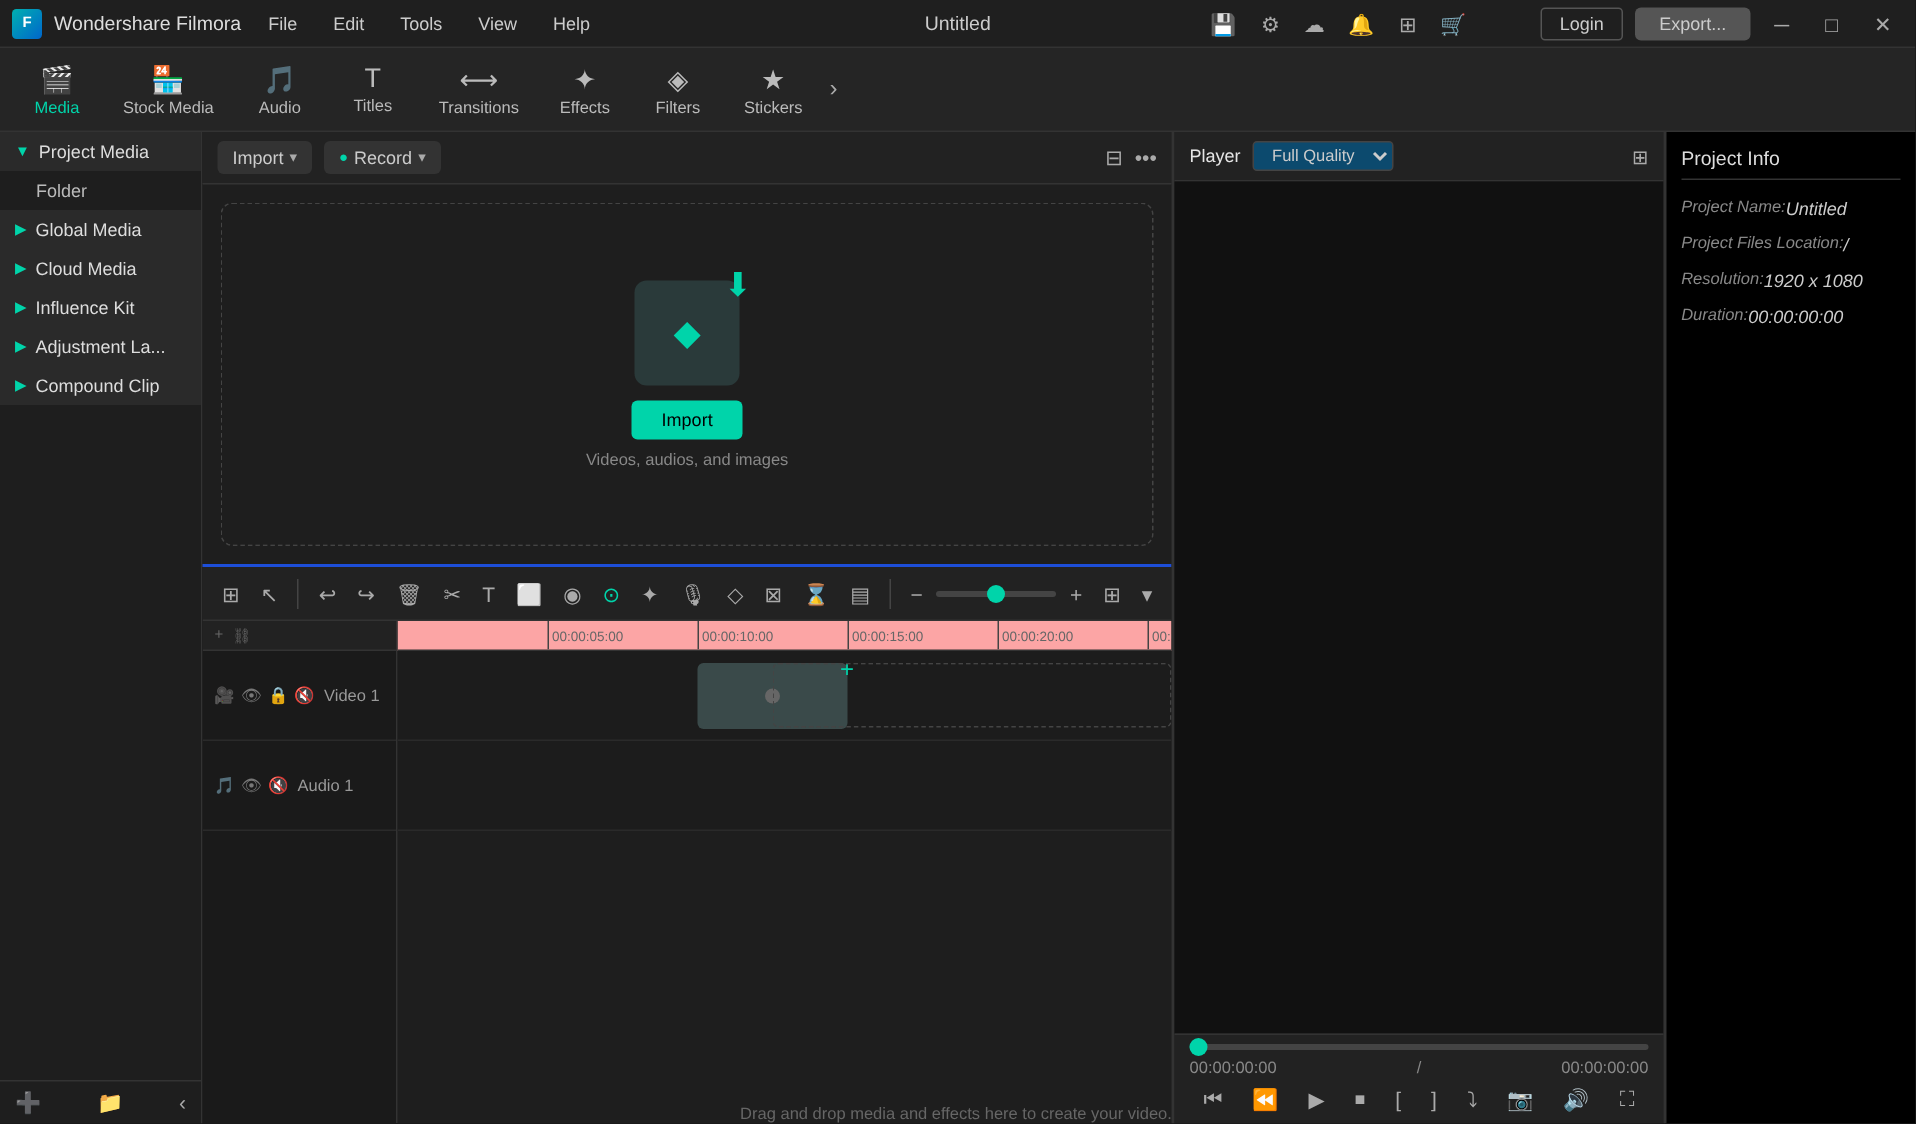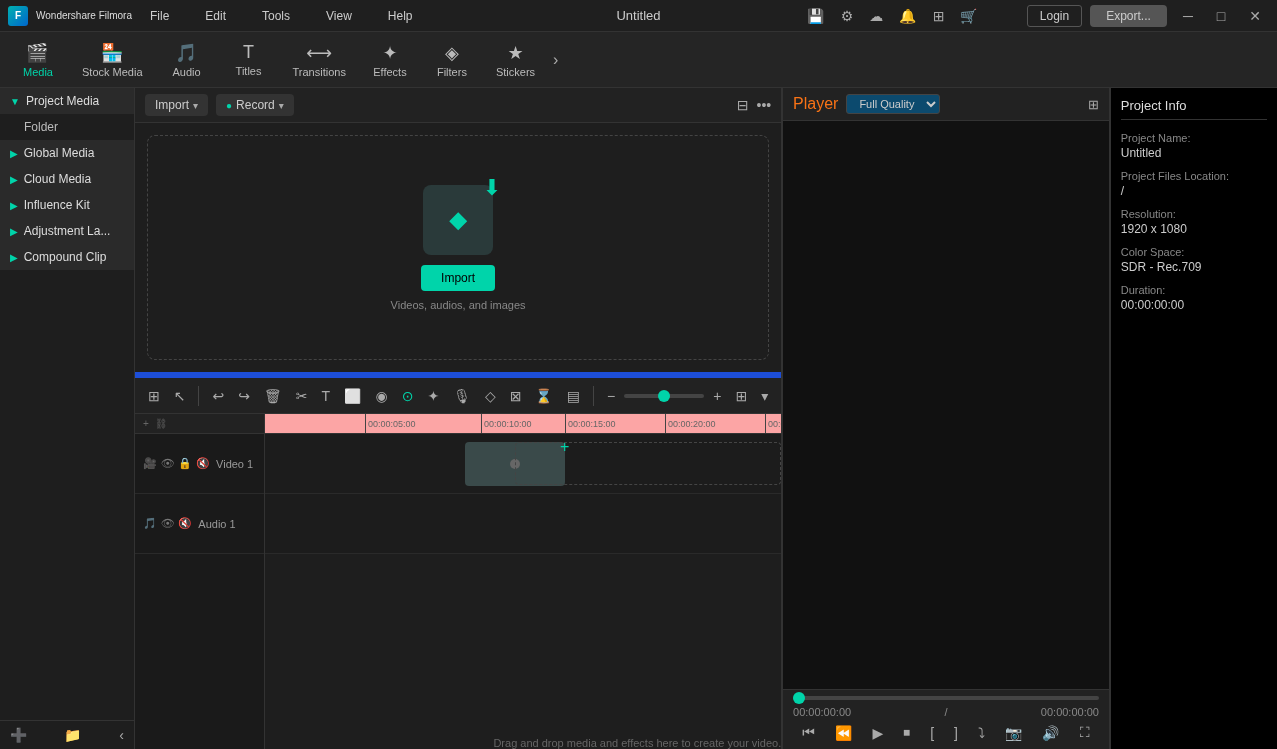--- a/index.html
+++ b/index.html
@@ -2,22 +2,22 @@
 <html><head>
   <meta charset="utf-8">
   <style>
     * { box-sizing: border-box; margin: 0; padding: 0; }
     body { background: #1a1a1a; color: #ccc; font-family: 'Segoe UI', Arial, sans-serif; font-size: 12px; overflow: hidden; width: 1277px; height: 749px; }
 
     
     #titlebar { display: flex; align-items: center; justify-content: space-between; background: #1f1f1f; height: 32px; padding: 0 8px; border-bottom: 1px solid #333; }
     #titlebar-left { display: flex; align-items: center; gap: 8px; }
     #app-logo { width: 20px; height: 20px; background: linear-gradient(135deg, #00b0b0, #0066cc); border-radius: 3px; display: flex; align-items: center; justify-content: center; color: white; font-size: 10px; font-weight: bold; }
-    #app-name { color: #ddd; font-size: 10px; font-weight: 500; }
-    #titlebar-menu { display: flex; gap: 16px; }
+    #app-name { color: #ddd; font-size: 13px; font-weight: 500; }
+    #titlebar-menu { display: flex; gap: 4px; }
     .menu-item { color: #ccc; font-size: 12px; padding: 4px 10px; cursor: pointer; border-radius: 3px; }
     #titlebar-center { position: absolute; left: 50%; transform: translateX(-50%); color: #ccc; font-size: 13px; }
     #titlebar-right { display: flex; align-items: center; gap: 8px; }
     .titlebar-icon { color: #aaa; font-size: 14px; cursor: pointer; padding: 2px 4px; }
     #login-btn { background: transparent; border: 1px solid #555; color: #ccc; padding: 3px 12px; border-radius: 3px; cursor: pointer; font-size: 12px; margin-left: 37px; }
     #export-btn { background: #555; border: none; color: #ccc; padding: 4px 16px; border-radius: 4px; cursor: pointer; font-size: 12px; text-align: center; }
     .win-btn { color: #aaa; font-size: 14px; cursor: pointer; padding: 2px 8px; }
 
     
     #toolbar { display: flex; align-items: center; background: #252525; height: 56px; border-bottom: 1px solid #333; padding: 0 8px; gap: 2px; position: relative; }
@@ -34,52 +34,52 @@
     .sidebar-header { display: flex; align-items: center; padding: 6px 10px; cursor: pointer; color: #ddd; font-size: 12px; font-weight: 500; background: #2a2a2a; }
     .sidebar-header .arrow { margin-right: 6px; font-size: 10px; color: #00d4aa; }
     .sidebar-item { padding: 6px 16px 6px 24px; cursor: pointer; color: #bbb; font-size: 12px; }
     .sidebar-footer { display: flex; align-items: center; justify-content: space-between; padding: 6px 10px; border-top: 1px solid #333; margin-top: auto; }
     .sidebar-footer-icon { color: #aaa; font-size: 14px; cursor: pointer; }
 
     
     #content { flex: 1; display: flex; flex-direction: column; background: #1e1e1e; }
 
     
-    #media-panel { height: 290px; display: flex; flex-direction: column; border-bottom: 6px solid #1d4ed8; }
+    #media-panel { height: 290px; display: flex; flex-direction: column; border-bottom: 2px solid #1d4ed8; }
     #media-toolbar { display: flex; align-items: center; padding: 6px 10px; gap: 8px; border-bottom: 1px solid #333; background: #222; }
     .media-btn { display: flex; align-items: center; gap: 4px; background: #333; border: none; color: #ccc; padding: 4px 10px; border-radius: 4px; cursor: pointer; font-size: 12px; }
     .media-btn .arrow { font-size: 10px; color: #aaa; }
     .media-toolbar-right { margin-left: auto; display: flex; align-items: center; gap: 8px; }
     .media-toolbar-icon { color: #aaa; font-size: 14px; cursor: pointer; }
     #drop-zone { flex: 1; display: flex; flex-direction: column; align-items: center; justify-content: center; border: 1.5px dashed #444; margin: 12px; border-radius: 8px; cursor: pointer; }
     .drop-icon { width: 70px; height: 70px; background: #2a3a3a; border-radius: 8px; display: flex; align-items: center; justify-content: center; margin-bottom: 10px; position: relative; }
     .drop-arrow { position: absolute; top: -10px; right: -8px; color: #00d4aa; font-size: 22px; }
     .filmora-logo { color: #00d4aa; font-size: 22px; font-weight: bold; }
     .import-zone-btn { background: #00d4aa; color: #000; border: none; padding: 6px 20px; border-radius: 4px; cursor: pointer; font-size: 12px; font-weight: 500; margin-bottom: 8px; }
     .drop-text { color: #888; font-size: 11px; }
 
     
     #player-panel { width: 400px; background: #1e1e1e; border-left: 1px solid #333; display: flex; flex-direction: column; }
     #player-toolbar { display: flex; align-items: center; padding: 6px 10px; border-bottom: 1px solid #333; background: #222; gap: 8px; }
-    #player-label { color: #f97316; font-size: 16px; text-align: center; }
+    #player-label { color: #e5e5e5; font-size: 12px; text-align: center; }
     #quality-select { background: #0c4a6e; border: 1px solid #444; color: #ccc; padding: 2px 8px; border-radius: 3px; font-size: 11px; cursor: pointer; }
     .player-toolbar-right { margin-left: auto; display: flex; align-items: center; gap: 6px; }
     #player-area { flex: 1; background: #111; display: flex; align-items: center; justify-content: center; }
     #player-controls { padding: 6px 10px; border-top: 1px solid #333; background: #222; }
     #progress-bar { width: 100%; height: 4px; background: #444; border-radius: 2px; margin-bottom: 6px; cursor: pointer; position: relative; }
     #progress-fill { width: 0%; height: 100%; background: #00d4aa; border-radius: 2px; }
     #progress-thumb { position: absolute; left: 0%; top: -4px; width: 12px; height: 12px; background: #00d4aa; border-radius: 50%; }
     #time-display { display: flex; align-items: center; justify-content: space-between; color: #888; font-size: 11px; margin-bottom: 4px; }
     #ctrl-row { display: flex; align-items: center; justify-content: center; gap: 12px; }
     .ctrl-btn { color: #aaa; font-size: 14px; cursor: pointer; padding: 2px 4px; }
 
     
     #info-panel { width: 200px; background: #000000; border-left: 1px solid #333; padding: 10px; }
     #info-title { color: #ddd; font-size: 13px; font-weight: 500; margin-bottom: 12px; padding-bottom: 6px; border-bottom: 1px solid #333; }
-    .info-row { display: flex; flex-direction: column; margin-bottom: 10px; }
+    .info-row { display: flex; flex-direction: row; margin-bottom: 10px; font-style: italic; }
     .info-label { color: #888; font-size: 11px; margin-bottom: 2px; }
     .info-value { color: #ccc; font-size: 12px; }
 
     
     #timeline-area { flex: 1; display: flex; flex-direction: column; overflow: hidden; }
     #timeline-toolbar { display: flex; align-items: center; padding: 4px 8px; background: #222; border-bottom: 1px solid #333; gap: 4px; height: 36px; }
     .tl-btn { color: #aaa; font-size: 14px; cursor: pointer; padding: 3px 5px; border-radius: 3px; }
     .tl-separator { width: 1px; height: 20px; background: #444; margin: 0 4px; }
     .tl-active { color: #00d4aa; }
     #zoom-control { display: flex; align-items: center; gap: 4px; margin-left: auto; }
@@ -290,21 +290,21 @@
               <span class="track-icon">👁</span>
               <span class="track-icon">🔇</span>
             </div>
             <span class="track-name">Audio 1</span>
           </div>
         </div>
 
         <div id="timeline-main">
           <div id="time-ruler">
           <div class="ruler-mark" style="left: 100px;">00:00:05:00</div>
-              <div class="ruler-mark" style="left: 216px;">00:00:10:00</div>
+              <div class="ruler-mark" style="left: 200px;">00:00:10:00</div>
               <div class="ruler-mark" style="left: 300px;">00:00:15:00</div>
               <div class="ruler-mark" style="left: 400px;">00:00:20:00</div>
               <div class="ruler-mark" style="left: 500px;">00:00:25:00</div>
             </div>
           <div id="tracks-container">
             <div class="track-row">
               <div class="media-clip">
                 <div class="media-clip-dot"></div>
               </div>
               <span class="clip-add-btn">+</span>
@@ -370,22 +370,18 @@
       </div>
       <div class="info-row">
         <span class="info-label">Project Files Location:</span>
         <span class="info-value">/</span>
       </div>
       <div class="info-row">
         <span class="info-label">Resolution:</span>
         <span class="info-value">1920 x 1080</span>
       </div>
       <div class="info-row">
-        <span class="info-label">Color Space:</span>
-        <span class="info-value">SDR - Rec.709</span>
-      </div>
-      <div class="info-row">
         <span class="info-label">Duration:</span>
         <span class="info-value">00:00:00:00</span>
       </div>
     </div>
 
 </div>
 
 </body></html>

